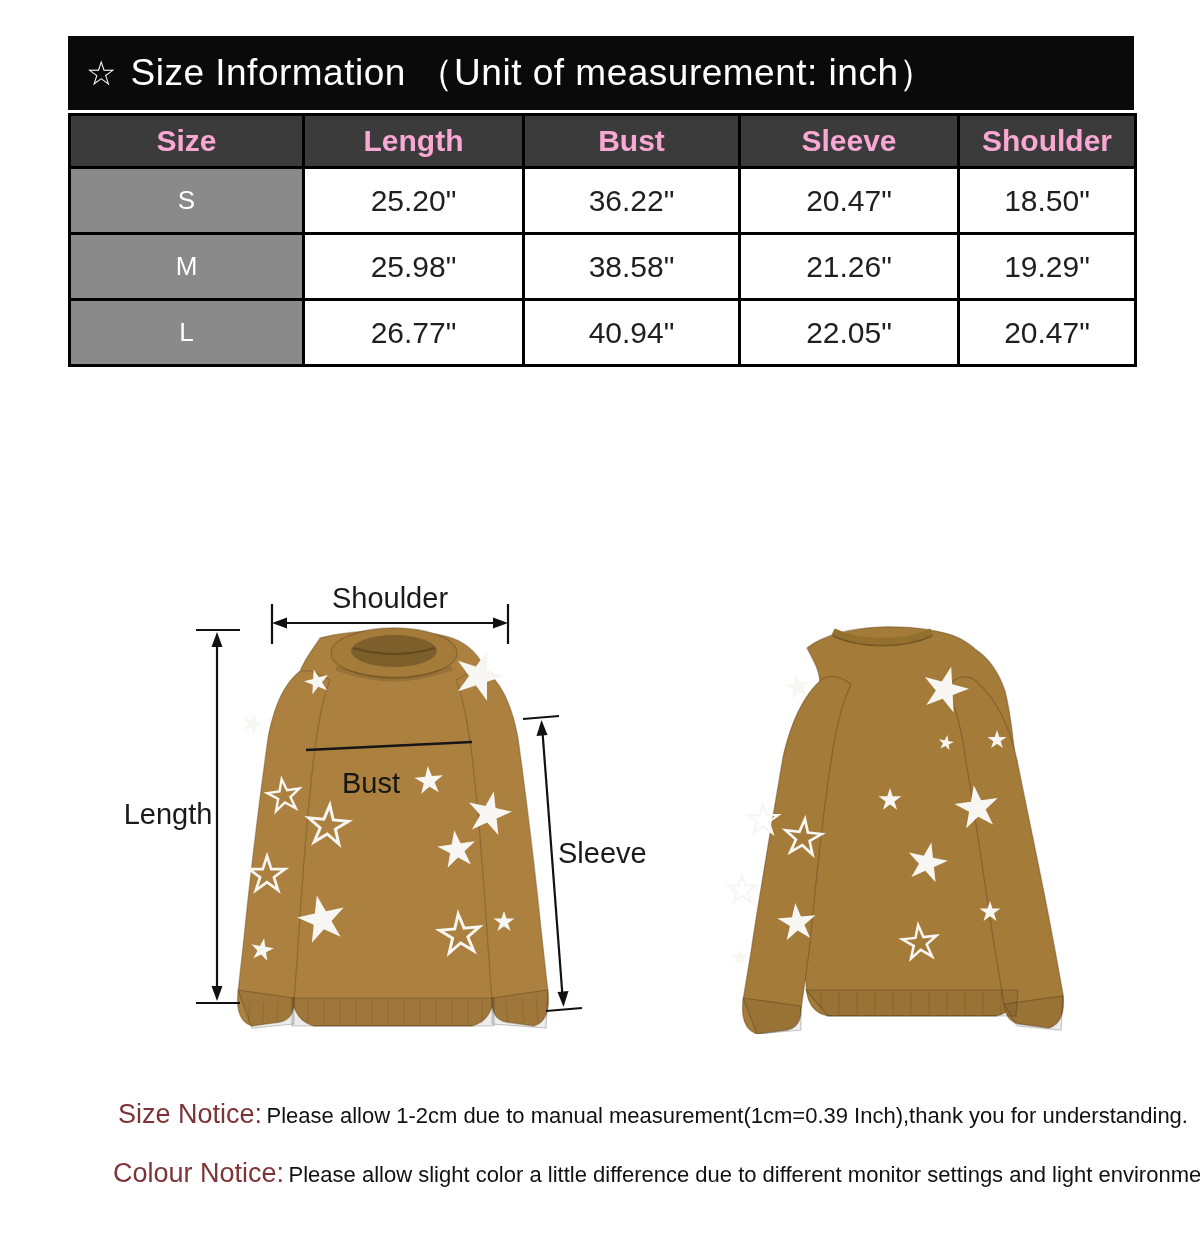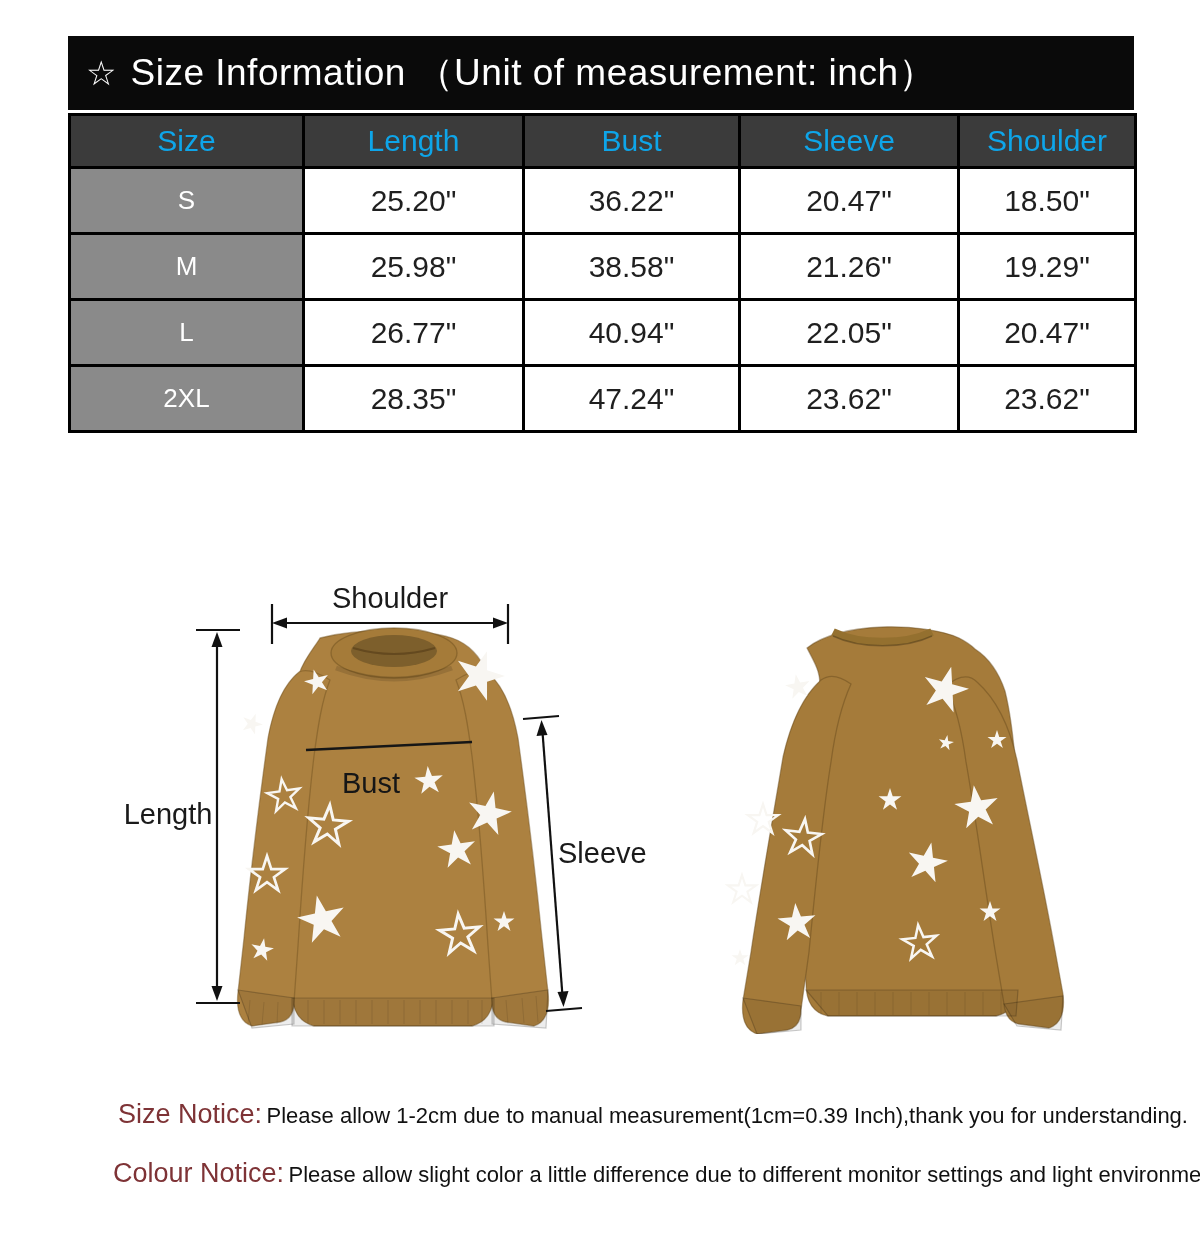--- a/index.html
+++ b/index.html
@@ -12,21 +12,21 @@
     background:#0a0a0a; color:#fff; display:flex; align-items:center; padding-left:18px; }
   .title-star { font-size:34px; margin-right:14px; line-height:1; }
   .title-text { font-size:37px; letter-spacing:0.5px; }
 
   
   .size-table { position:absolute; left:68px; top:113px; width:1066px;
     border-collapse:collapse; table-layout:fixed; text-align:center; }
   .size-table th, .size-table td { border:3px solid #000; }
   .size-table thead tr { height:53px; }
   .size-table tbody tr { height:66px; }
-  .size-table th { background:#3b3b3b; color:#0ea5e9; font-size:30px; font-weight:400; }
+  .size-table th { background:#3b3b3b; color:#f9a8d4; font-size:30px; font-weight:700; }
   .size-table td { background:#fff; color:#1f1f1f; font-size:30px; }
   .size-table td.size-cell { background:#8a8a8a; color:#fff; font-size:26px; }
   col.c0{width:234px} col.c1{width:220px} col.c2{width:216px} col.c3{width:219px} col.c4{width:177px}
 
   
   .diagram { position:absolute; left:0; top:560px; width:1200px; height:530px; }
   .dims { position:absolute; left:0; top:0; }
   .dim-label { position:absolute; color:#1a1a1a; font-size:29px; }
   .shoulder-label { left:320px; top:22px; width:140px; text-align:center; }
   .length-label   { left:116px; top:238px; width:104px; text-align:center; }
@@ -91,27 +91,20 @@
         <td>38.58"</td>
         <td>21.26"</td>
         <td>19.29"</td>
       </tr>
       <tr>
         <td class="size-cell">L</td>
         <td>26.77"</td>
         <td>40.94"</td>
         <td>22.05"</td>
         <td>20.47"</td>
-      </tr>
-      <tr>
-        <td class="size-cell">2XL</td>
-        <td>28.35"</td>
-        <td>47.24"</td>
-        <td>23.62"</td>
-        <td>23.62"</td>
       </tr>
     </tbody>
   </table>
 
   <div class="diagram">
 
     <svg class="sweater sweater-front" width="338" height="424" viewBox="0 0 338 424">
 
       <g fill="#ac8140" stroke="#6e501e" stroke-opacity="0.45" stroke-width="1.3">
         <path d="M 96,22 C 134,12 196,12 228,22 C 245,28 257,41 263,58 C 268,75 271,95 272,120 C 276,190 276,270 272,335 L 270,374 C 270,396 262,406 248,410 L 90,410 C 76,406 68,396 68,374 L 66,335 C 62,270 62,190 66,120 C 67,95 70,75 75,58 C 81,41 93,28 96,22 Z"></path>

